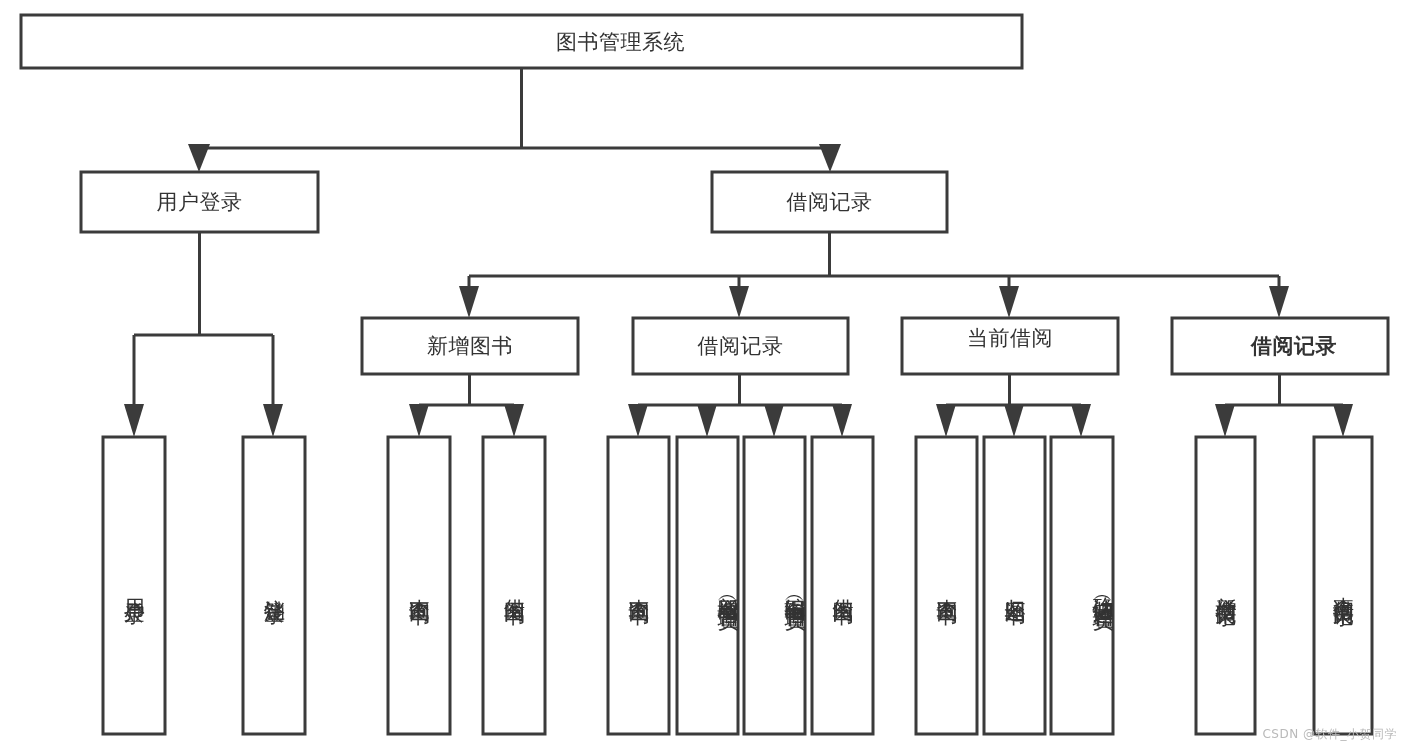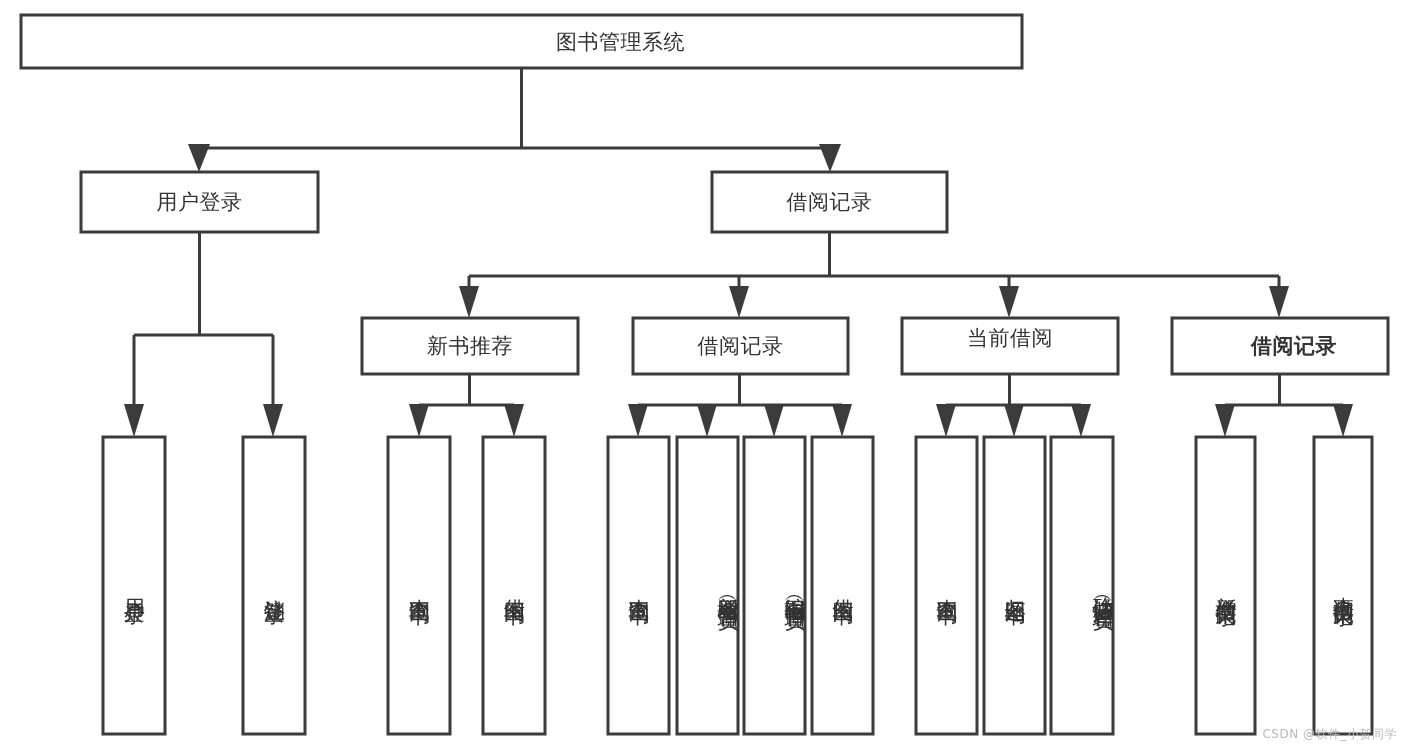--- a/index.html
+++ b/index.html
@@ -163,21 +163,21 @@
     <rect class="node-box" x="1196" y="437" width="59" height="297"></rect>
     <rect class="node-box" x="1314" y="437" width="58" height="297"></rect>
 
   </svg>
 
   <div class="node-label-h" style="left:21px; top:15px; width:1199px; height:53px;">图书管理系统</div>
 
   <div class="node-label-h" style="left:81px; top:172px; width:237px; height:60px;">用户登录</div>
   <div class="node-label-h" style="left:712px; top:172px; width:235px; height:60px;">借阅记录</div>
 
-  <div class="node-label-h" style="left:362px; top:318px; width:216px; height:56px;">新书推荐</div>
+  <div class="node-label-h" style="left:362px; top:318px; width:216px; height:56px;">新增图书</div>
   <div class="node-label-h" style="left:633px; top:318px; width:215px; height:56px;">借阅记录</div>
   <div class="node-label-h" style="left:902px; top:318px; width:216px; height:39px;">当前借阅</div>
   <div class="node-label-h" style="left:1172px; top:318px; width:244px; height:56px;font-weight:bold;">借阅记录</div>
 
   <div class="node-label-v centered" style="left:103px; top:437px; width:62px; height:297px;">用户登录</div>
   <div class="node-label-v centered" style="left:243px; top:437px; width:62px; height:297px;">注销登录</div>
 
   <div class="node-label-v centered" style="left:388px; top:437px; width:62px; height:297px;">查询图书</div>
   <div class="node-label-v centered" style="left:483px; top:437px; width:62px; height:297px;">借阅图书</div>
 

